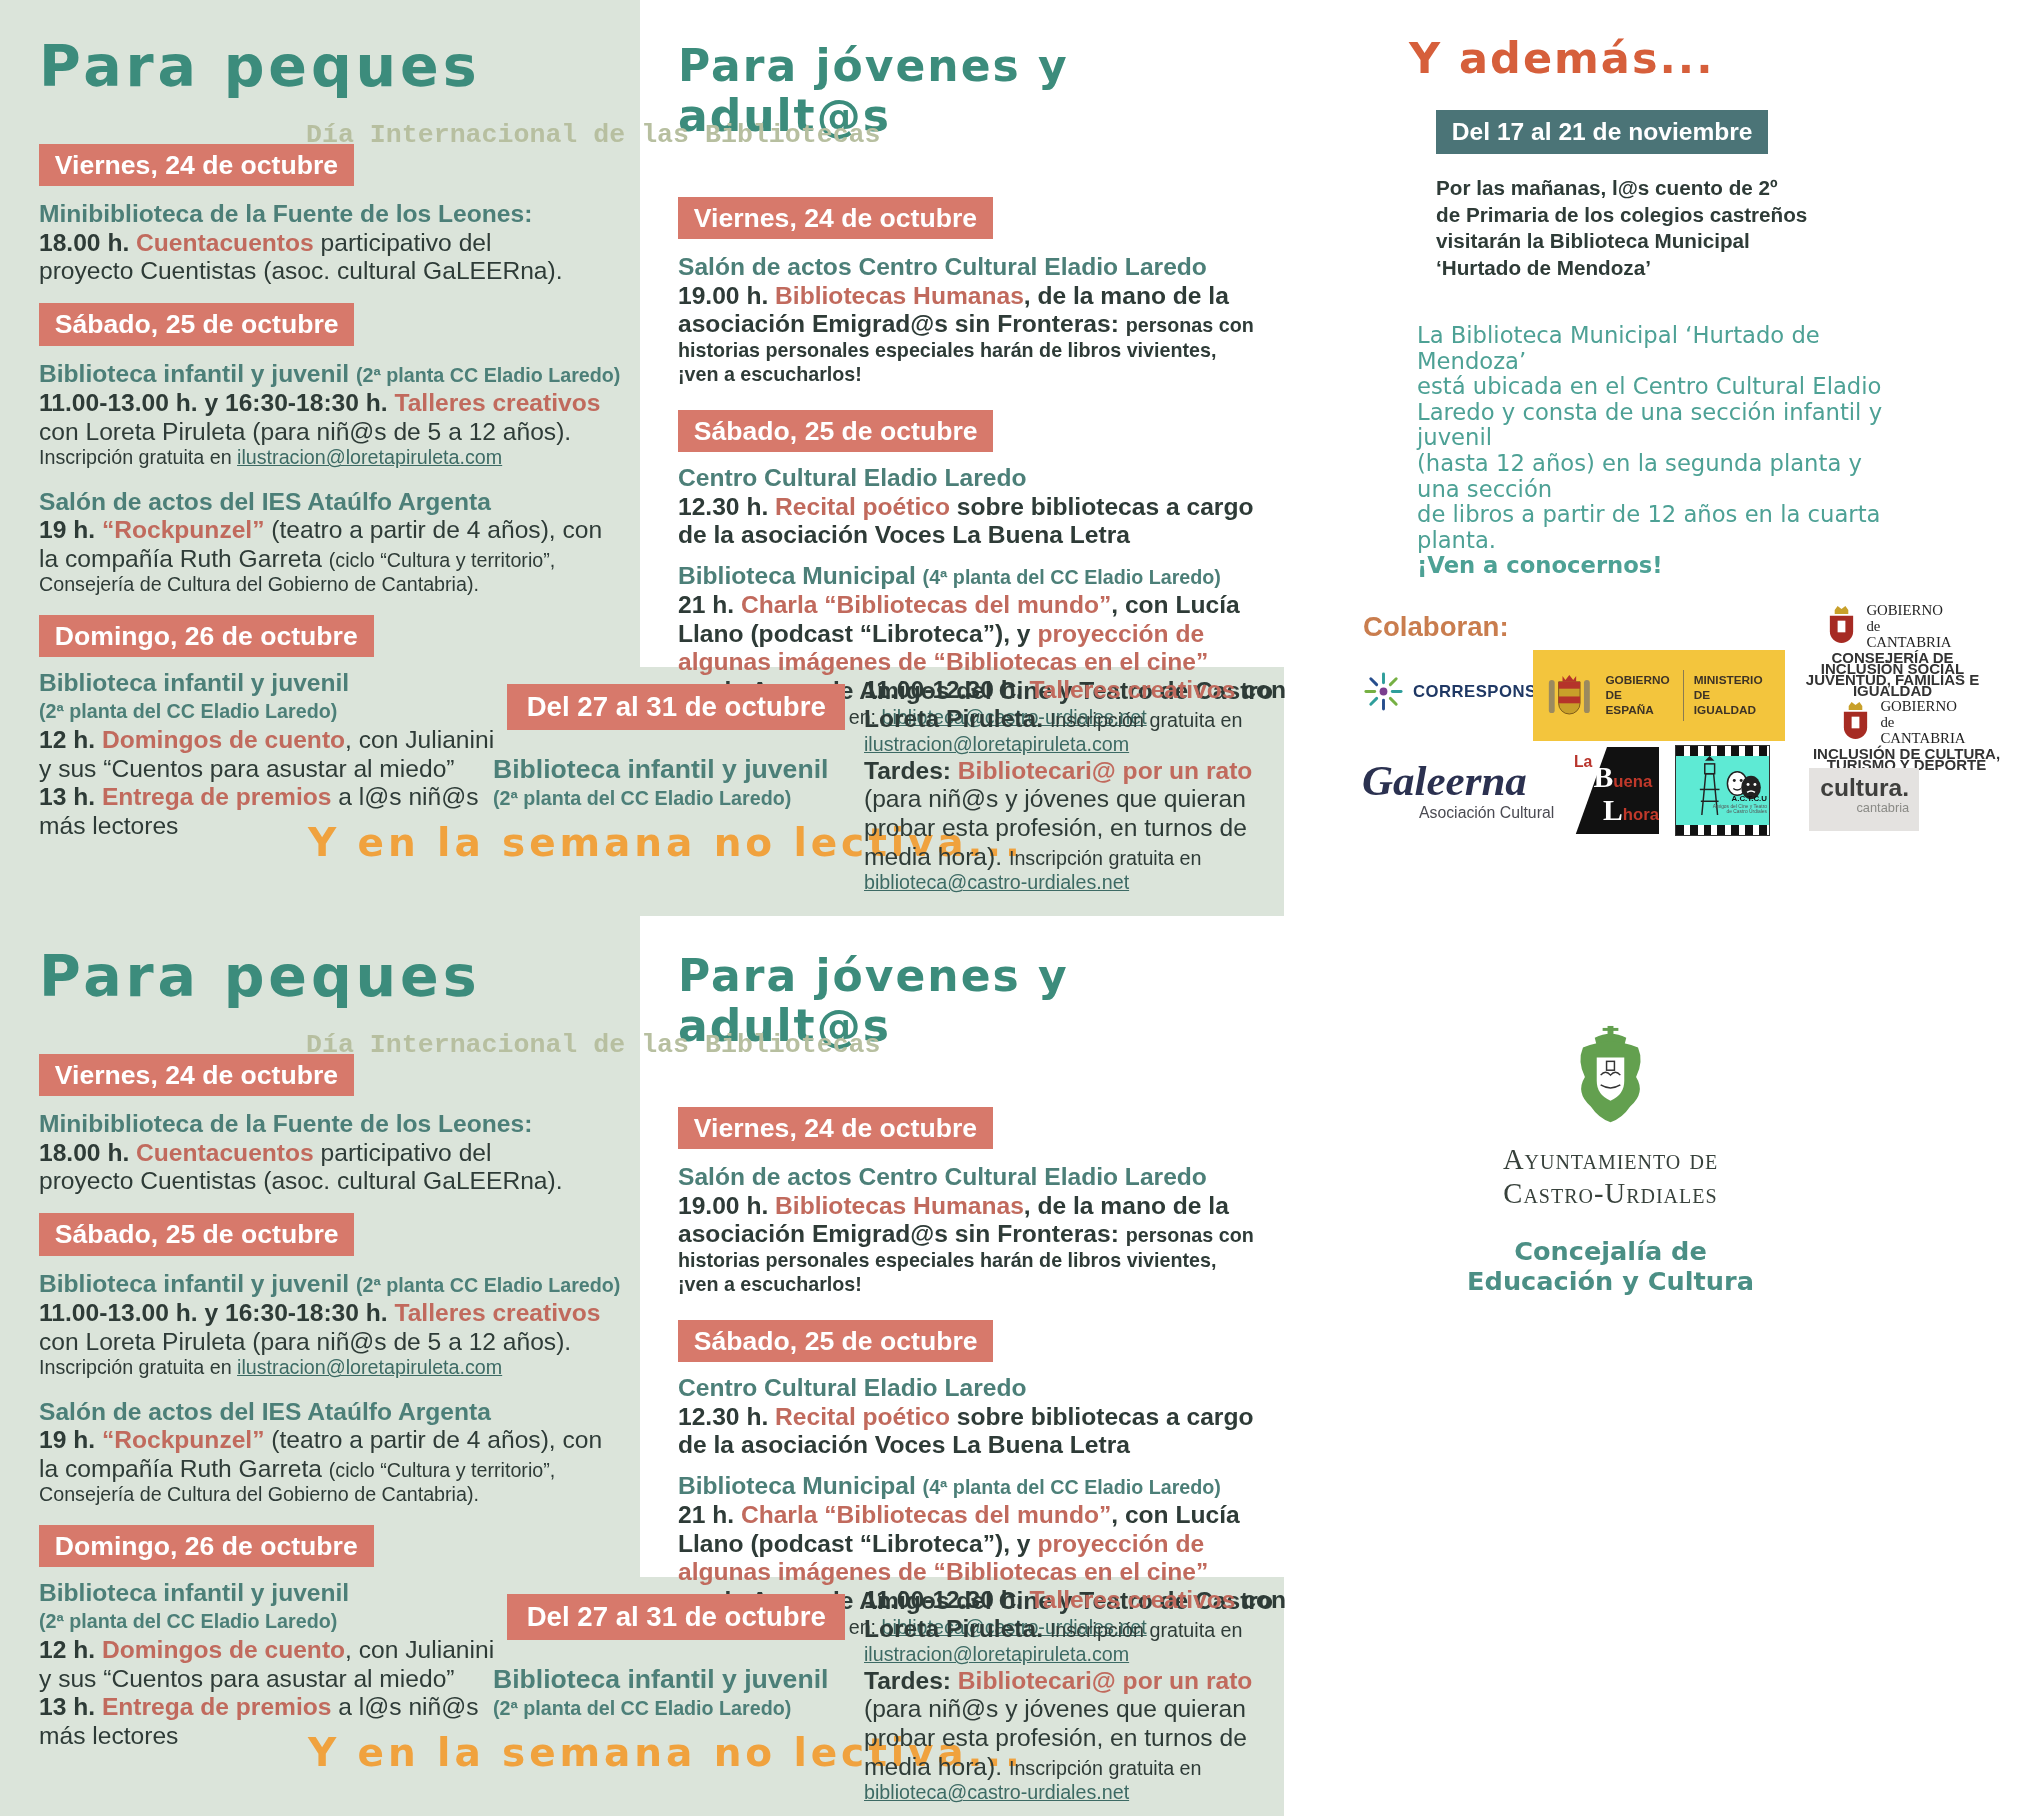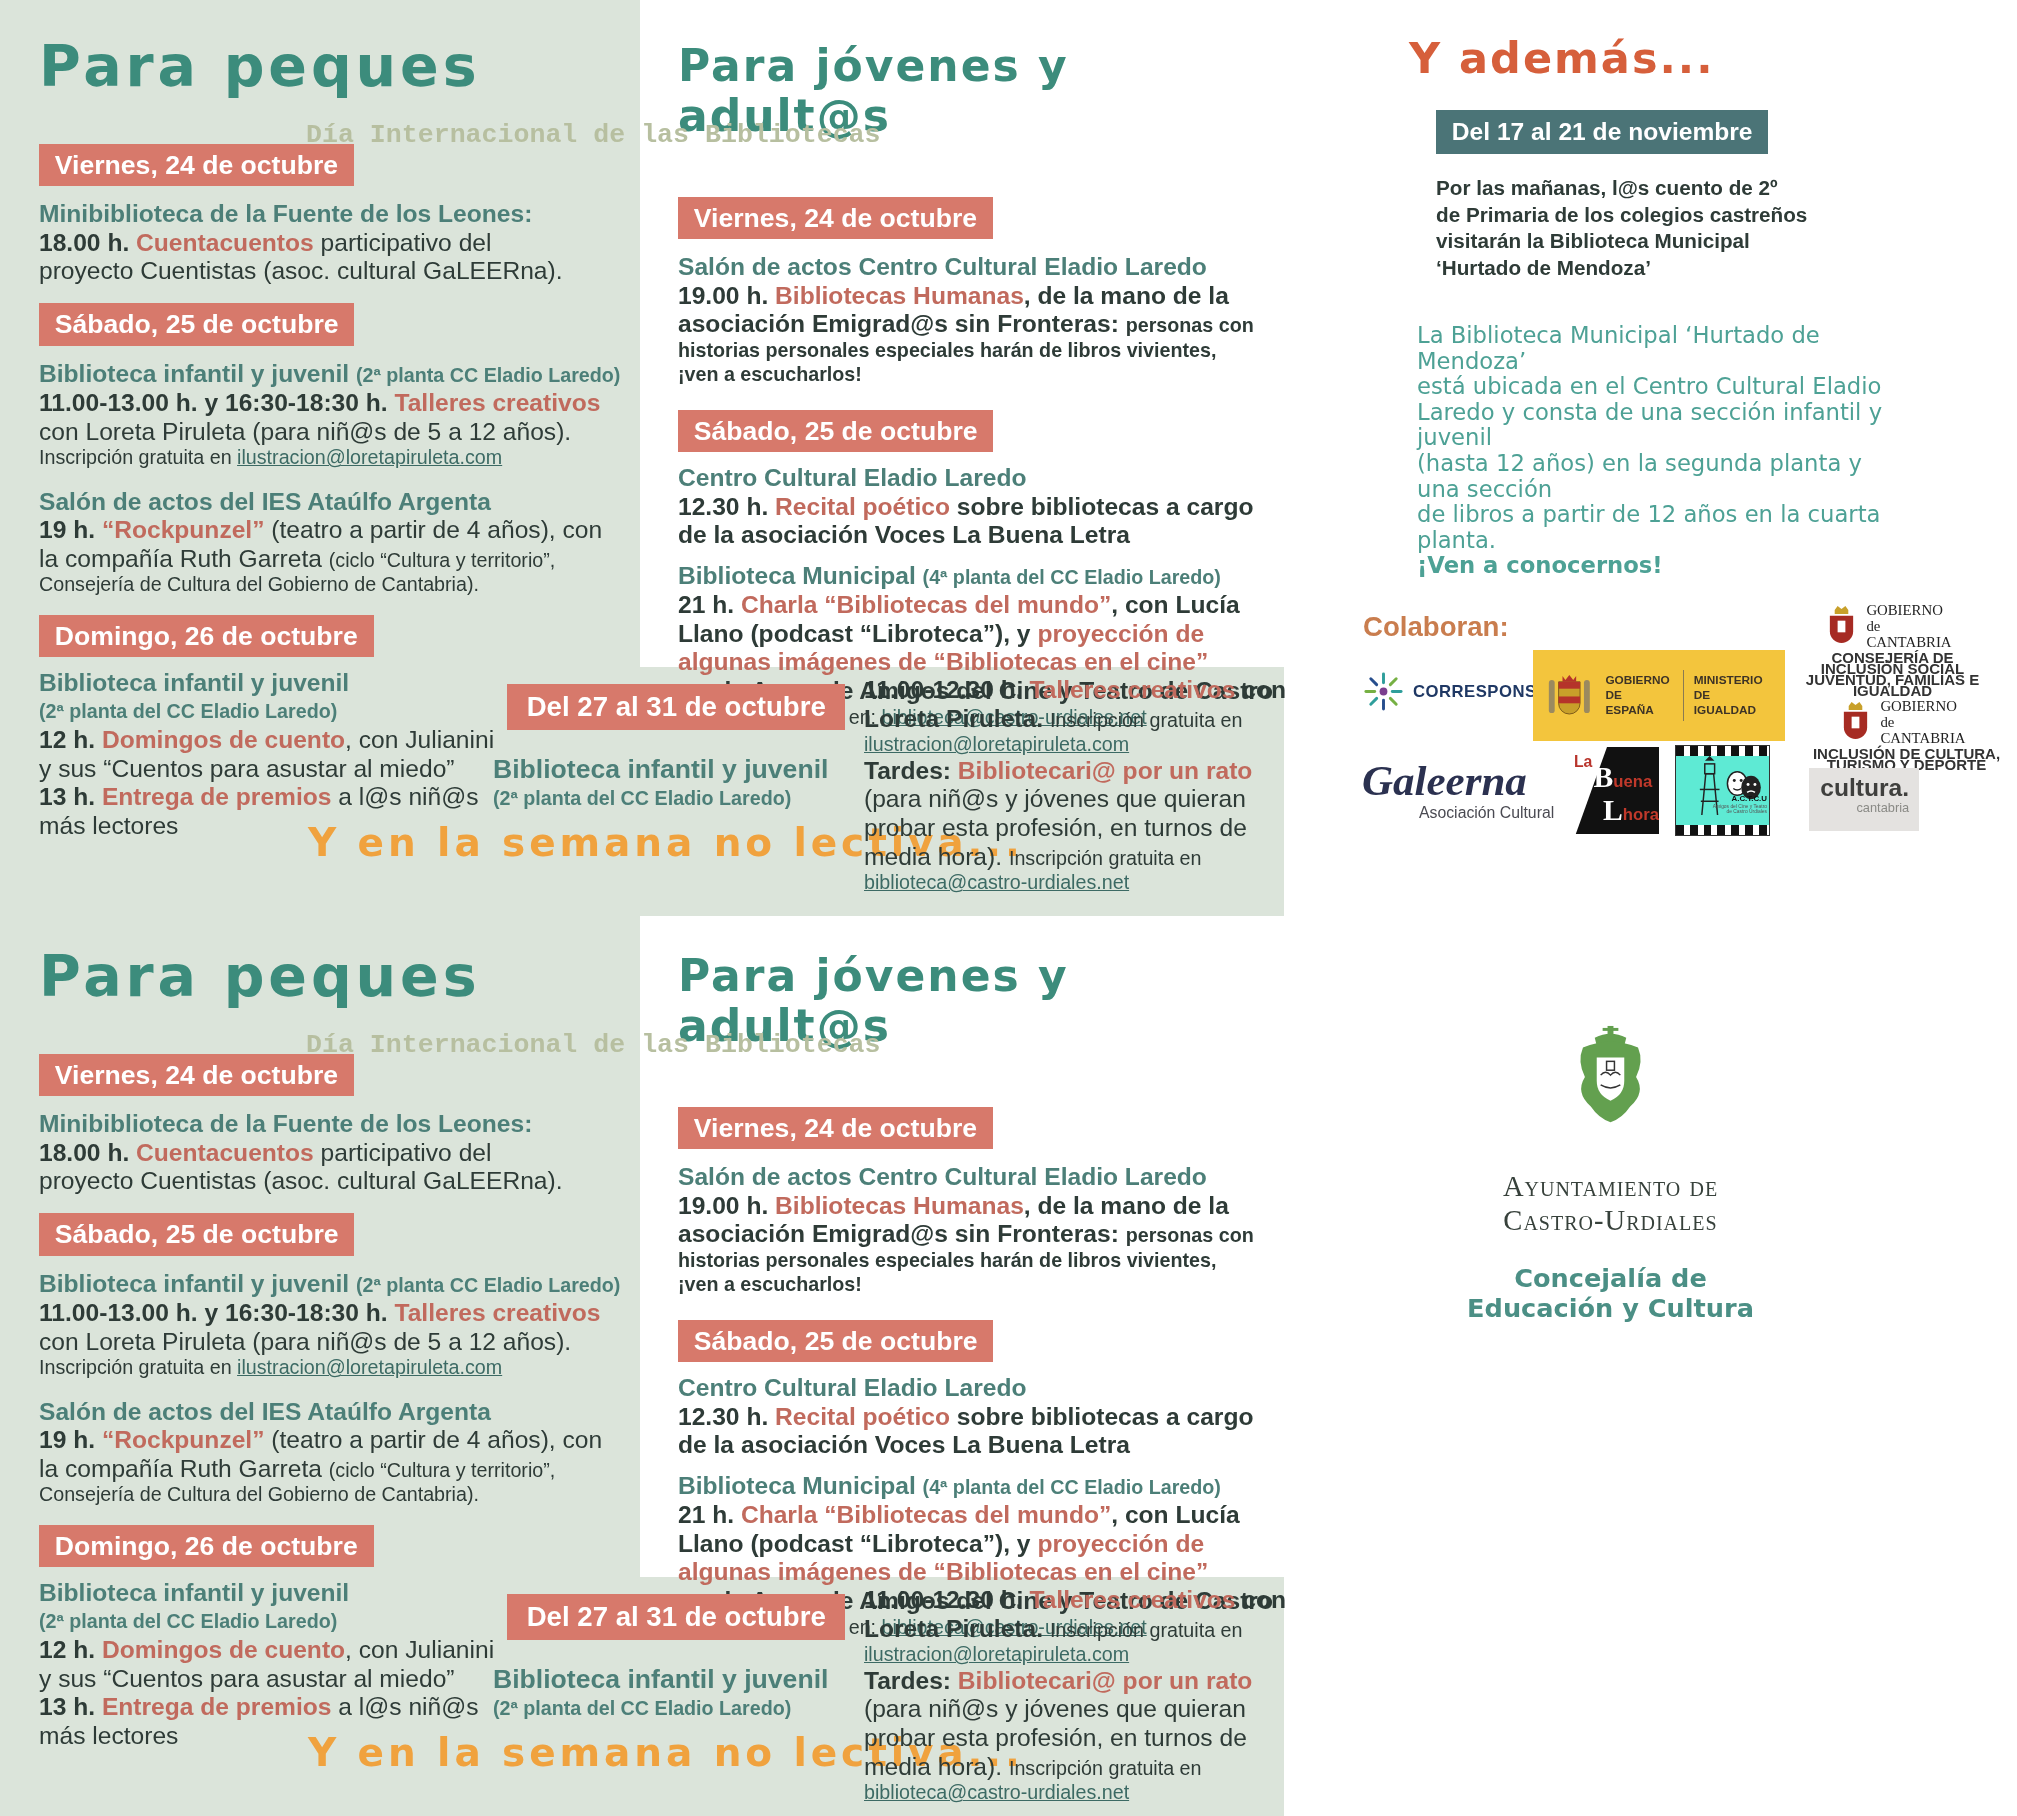--- a/index.html
+++ b/index.html
@@ -91,21 +91,21 @@
   .act-label{position:absolute;right:2px;bottom:13.8px;font-size:7.9px;font-weight:700;color:#111;}
   .act-sub{position:absolute;right:2px;bottom:2px;font-size:4.9px;color:#555;text-align:right;line-height:4.9px;}
   .cul{left:1809px;top:768px;width:110px;height:63px;background:#e4e2e0;position:absolute;text-align:right;}
   .cul-1{font-size:24.6px;font-weight:700;color:#3f3f3d;margin:7.9px 9.9px 0 0;line-height:1;}
   .cul-2{font-size:12.8px;color:#8a8a86;margin:0 9.9px 0 0;}
 
   
   .ayto{position:absolute;left:1438px;top:1024px;width:345px;text-align:center;}
   .ayto-crest{margin:0 auto;}
   .ayto-l1{font-family:"Liberation Serif",serif;font-variant:small-caps;font-size:28.6px;
-           letter-spacing:1px;color:#37413b;margin-top:27px;}
+           letter-spacing:1px;color:#37413b;margin-top:0;}
   .ayto-l3{font-family:"DejaVu Sans",sans-serif;font-weight:bold;font-size:25.6px;color:#4b8f85;margin-top:25.6px;}
   .ayto-l4{font-family:"DejaVu Sans",sans-serif;font-weight:bold;font-size:25.6px;color:#4b8f85;}
 </style>
 </head>
 <body>
 
 <div class="page">
   <div class="panel-left"></div>
   <div class="band a"></div>
   <div class="band b"></div>

